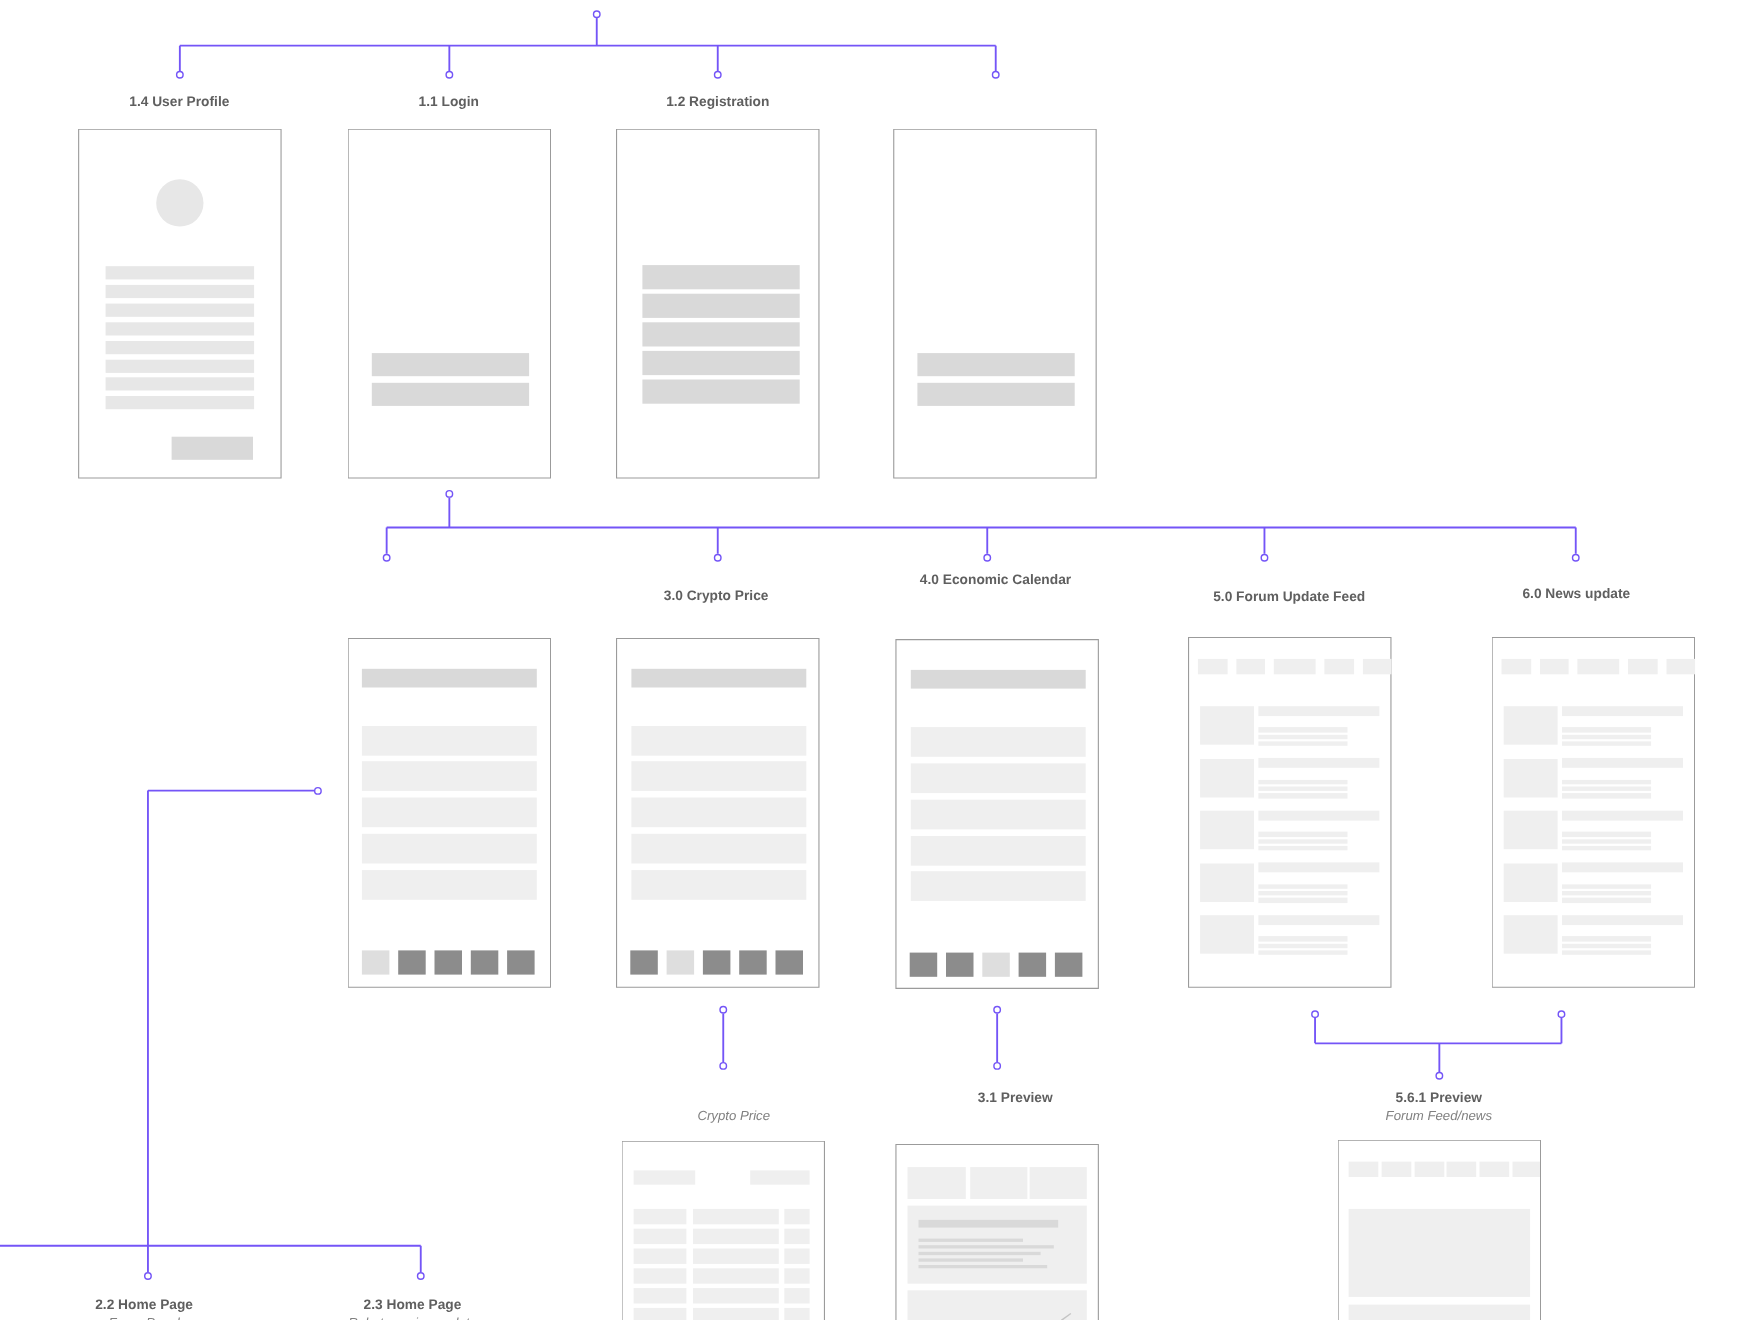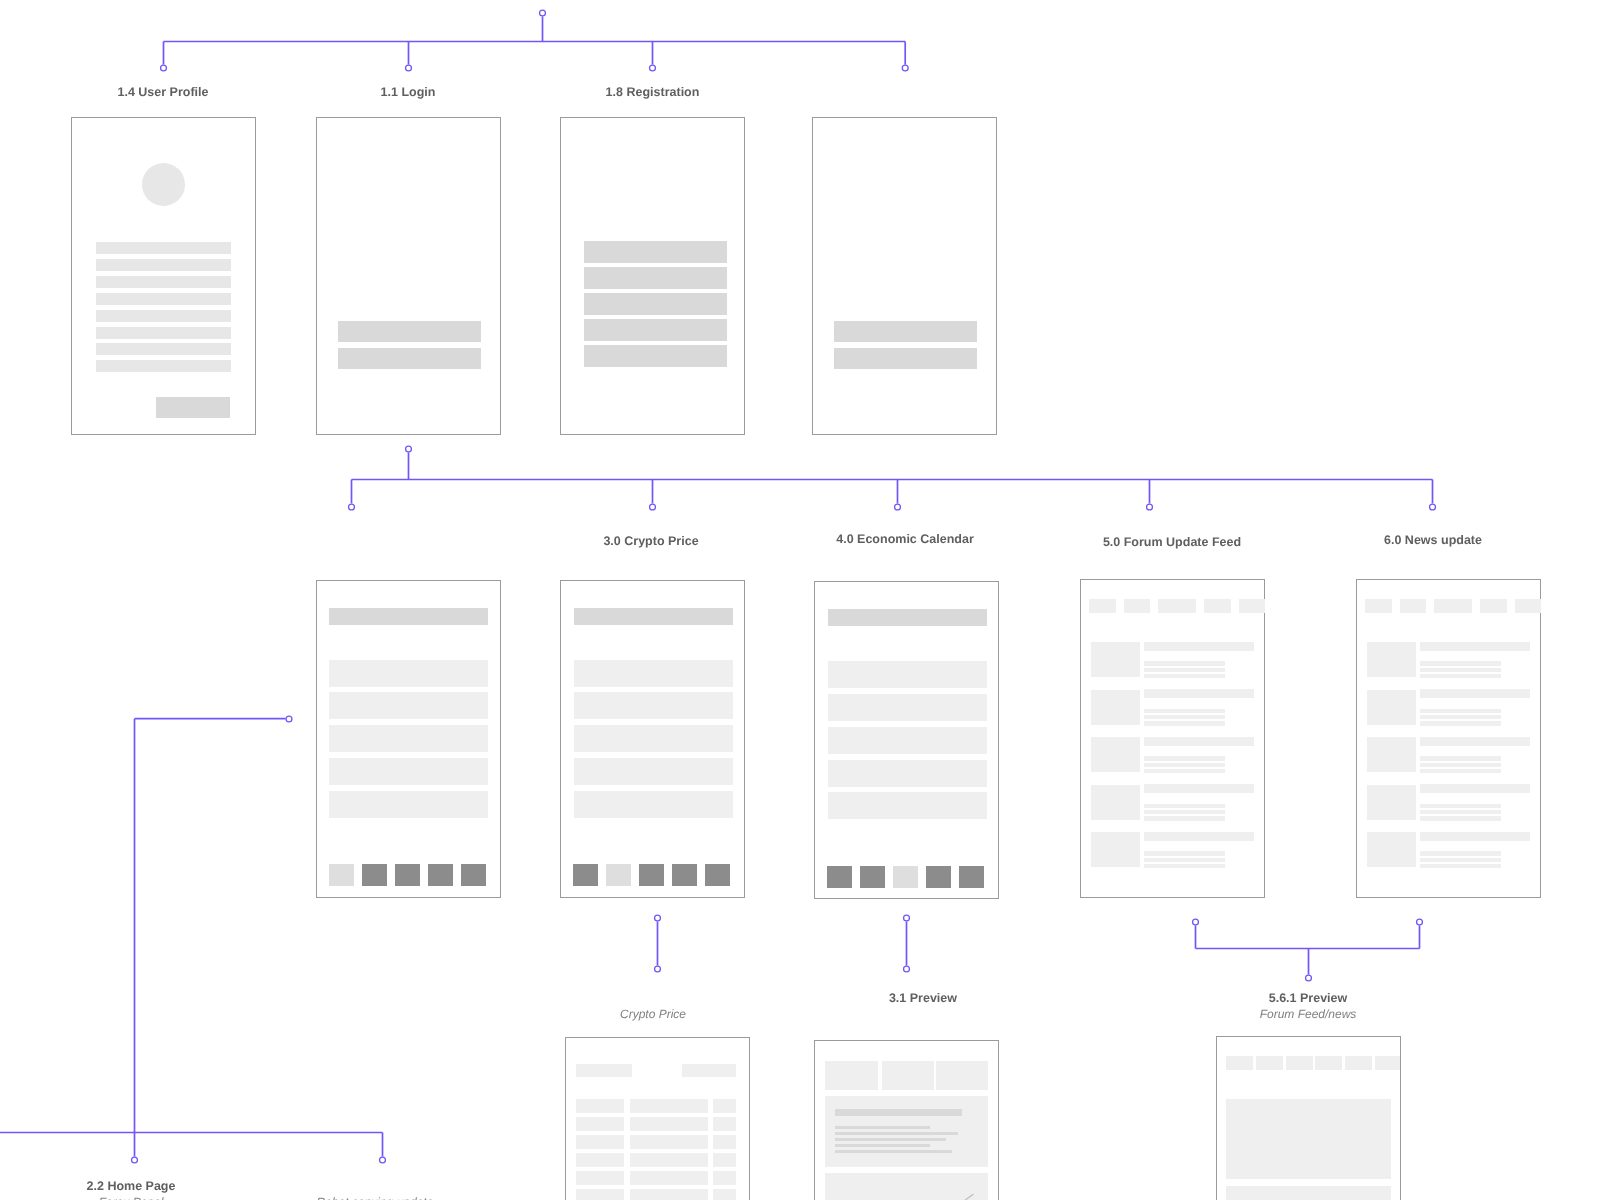--- a/index.html
+++ b/index.html
@@ -87,21 +87,21 @@
       <div class="blk t-soft" style="left: 25px; top: 209.5px; width: 135px; height: 12px; background: rgb(231, 231, 231);"></div>
       <div class="blk t-soft" style="left: 25px; top: 226.4px; width: 135px; height: 12px; background: rgb(231, 231, 231);"></div>
       <div class="blk t-soft" style="left: 25px; top: 243.3px; width: 135px; height: 12px; background: rgb(231, 231, 231);"></div>
       <div class="blk t-mid" style="left: 85.2px; top: 279.7px; width: 74px; height: 21.8px; background: rgb(217, 217, 217);"></div>
     </div>
     <div class="label" style="left: 108px; top: 85px; width: 600px;">1.1 Login</div>
     <div class="card" style="left: 316px; top: 117px; width: 185px; height: 318px; box-shadow: rgb(155, 155, 155) 0px 0px 0px 1px inset;">
       <div class="blk t-mid" style="left: 22px; top: 203.5px; width: 143px; height: 21.3px; background: rgb(217, 217, 217);"></div>
       <div class="blk t-mid" style="left: 22px; top: 231.2px; width: 143px; height: 21.3px; background: rgb(217, 217, 217);"></div>
     </div>
-    <div class="label" style="left: 352.5px; top: 85px; width: 600px;">1.8 Registration</div>
+    <div class="label" style="left: 352.5px; top: 85px; width: 600px;">1.2 Registration</div>
     <div class="card" style="left: 560px; top: 117px; width: 185px; height: 318px; box-shadow: rgb(155, 155, 155) 0px 0px 0px 1px inset;">
       <div class="blk t-mid" style="left: 23.8px; top: 124.3px; width: 143px; height: 21.3px; background: rgb(217, 217, 217);"></div>
       <div class="blk t-mid" style="left: 23.8px; top: 150.3px; width: 143px; height: 21.3px; background: rgb(217, 217, 217);"></div>
       <div class="blk t-mid" style="left: 23.8px; top: 176.3px; width: 143px; height: 21.3px; background: rgb(217, 217, 217);"></div>
       <div class="blk t-mid" style="left: 23.8px; top: 202.3px; width: 143px; height: 21.3px; background: rgb(217, 217, 217);"></div>
       <div class="blk t-mid" style="left: 23.8px; top: 228.3px; width: 143px; height: 21.3px; background: rgb(217, 217, 217);"></div>
     </div>
     <div class="card" style="left: 812px; top: 117px; width: 185px; height: 318px; box-shadow: rgb(155, 155, 155) 0px 0px 0px 1px inset;">
       <div class="blk t-mid" style="left: 22px; top: 203.5px; width: 143px; height: 21.3px; background: rgb(217, 217, 217);"></div>
       <div class="blk t-mid" style="left: 22px; top: 231.2px; width: 143px; height: 21.3px; background: rgb(217, 217, 217);"></div>
@@ -126,21 +126,21 @@
       <div class="blk t-light" style="left: 13.5px; top: 112.8px; width: 159px; height: 27px; background: rgb(239, 239, 239);"></div>
       <div class="blk t-light" style="left: 13.5px; top: 145.6px; width: 159px; height: 27px; background: rgb(239, 239, 239);"></div>
       <div class="blk t-light" style="left: 13.5px; top: 178.4px; width: 159px; height: 27px; background: rgb(239, 239, 239);"></div>
       <div class="blk t-light" style="left: 13.5px; top: 211.2px; width: 159px; height: 27px; background: rgb(239, 239, 239);"></div>
       <div class="blk t-chipD" style="left: 13.4px; top: 284.5px; width: 25px; height: 22px; background: rgb(140, 140, 140);"></div>
       <div class="blk t-chipL" style="left: 46.4px; top: 284.5px; width: 25px; height: 22px; background: rgb(222, 222, 222);"></div>
       <div class="blk t-chipD" style="left: 79.4px; top: 284.5px; width: 25px; height: 22px; background: rgb(140, 140, 140);"></div>
       <div class="blk t-chipD" style="left: 112.4px; top: 284.5px; width: 25px; height: 22px; background: rgb(140, 140, 140);"></div>
       <div class="blk t-chipD" style="left: 145.4px; top: 284.5px; width: 25px; height: 22px; background: rgb(140, 140, 140);"></div>
     </div>
-    <div class="label" style="left: 605px; top: 532px; width: 600px;">4.0 Economic Calendar</div>
+    <div class="label" style="left: 605px; top: 520px; width: 600px;">4.0 Economic Calendar</div>
     <div class="card" style="left: 814.1px; top: 581.3px; width: 185px; height: 318.2px; box-shadow: rgb(155, 155, 155) 0px 0px 0px 1px inset;">
       <div class="blk t-mid" style="left: 13.5px; top: 28px; width: 159px; height: 17px; background: rgb(217, 217, 217);"></div>
       <div class="blk t-light" style="left: 13.5px; top: 80px; width: 159px; height: 27px; background: rgb(239, 239, 239);"></div>
       <div class="blk t-light" style="left: 13.5px; top: 112.8px; width: 159px; height: 27px; background: rgb(239, 239, 239);"></div>
       <div class="blk t-light" style="left: 13.5px; top: 145.6px; width: 159px; height: 27px; background: rgb(239, 239, 239);"></div>
       <div class="blk t-light" style="left: 13.5px; top: 178.4px; width: 159px; height: 27px; background: rgb(239, 239, 239);"></div>
       <div class="blk t-light" style="left: 13.5px; top: 211.2px; width: 159px; height: 27px; background: rgb(239, 239, 239);"></div>
       <div class="blk t-chipD" style="left: 13.4px; top: 284.5px; width: 25px; height: 22px; background: rgb(140, 140, 140);"></div>
       <div class="blk t-chipD" style="left: 46.4px; top: 284.5px; width: 25px; height: 22px; background: rgb(140, 140, 140);"></div>
       <div class="blk t-chipL" style="left: 79.4px; top: 284.5px; width: 25px; height: 22px; background: rgb(222, 222, 222);"></div>
@@ -207,21 +207,21 @@
       <div class="blk t-light" style="left: 64px; top: 225px; width: 81px; height: 4.3px; background: rgb(239, 239, 239);"></div>
       <div class="blk t-light" style="left: 64px; top: 231.3px; width: 81px; height: 4.3px; background: rgb(239, 239, 239);"></div>
       <div class="blk t-light" style="left: 64px; top: 237.6px; width: 81px; height: 4.3px; background: rgb(239, 239, 239);"></div>
       <div class="blk t-light" style="left: 11px; top: 253.5px; width: 49px; height: 35px; background: rgb(239, 239, 239);"></div>
       <div class="blk t-light" style="left: 64px; top: 253px; width: 110px; height: 8.8px; background: rgb(239, 239, 239);"></div>
       <div class="blk t-light" style="left: 64px; top: 272.5px; width: 81px; height: 4.3px; background: rgb(239, 239, 239);"></div>
       <div class="blk t-light" style="left: 64px; top: 278.8px; width: 81px; height: 4.3px; background: rgb(239, 239, 239);"></div>
       <div class="blk t-light" style="left: 64px; top: 285.1px; width: 81px; height: 4.3px; background: rgb(239, 239, 239);"></div>
     </div>
     <div class="label" style="left: 357px; top: 991px; width: 600px; text-align: right;">3.1 Preview</div>
-    <div class="sublabel" style="left: 353px; top: 1007px; width: 600px;">Crypto Price</div>
+    <div class="sublabel" style="left: 367px; top: 1007px; width: 600px;">Crypto Price</div>
     <div class="card" style="left: 565px; top: 1036.5px; width: 185px; height: 170px; box-shadow: rgb(155, 155, 155) 0px 0px 0px 1px inset;">
       <div class="blk t-light" style="left: 11.2px; top: 27.3px; width: 55.4px; height: 13.5px; background: rgb(239, 239, 239);"></div>
       <div class="blk t-light" style="left: 117.2px; top: 27.3px; width: 54.3px; height: 13.5px; background: rgb(239, 239, 239);"></div>
       <div class="blk t-light" style="left: 11.2px; top: 62.2px; width: 47.9px; height: 14px; background: rgb(239, 239, 239);"></div>
       <div class="blk t-light" style="left: 64.7px; top: 62.2px; width: 78px; height: 14px; background: rgb(239, 239, 239);"></div>
       <div class="blk t-light" style="left: 147.7px; top: 62.2px; width: 23.8px; height: 14px; background: rgb(239, 239, 239);"></div>
       <div class="blk t-light" style="left: 11.2px; top: 80.3px; width: 47.9px; height: 14px; background: rgb(239, 239, 239);"></div>
       <div class="blk t-light" style="left: 64.7px; top: 80.3px; width: 78px; height: 14px; background: rgb(239, 239, 239);"></div>
       <div class="blk t-light" style="left: 147.7px; top: 80.3px; width: 23.8px; height: 14px; background: rgb(239, 239, 239);"></div>
       <div class="blk t-light" style="left: 11.2px; top: 98.4px; width: 47.9px; height: 14px; background: rgb(239, 239, 239);"></div>
@@ -260,14 +260,15 @@
       <div class="blk t-light" style="left: 40.3px; top: 20.4px; width: 27px; height: 13.6px; background: rgb(239, 239, 239);"></div>
       <div class="blk t-light" style="left: 70.1px; top: 20.4px; width: 27px; height: 13.6px; background: rgb(239, 239, 239);"></div>
       <div class="blk t-light" style="left: 99.9px; top: 20.4px; width: 27px; height: 13.6px; background: rgb(239, 239, 239);"></div>
       <div class="blk t-light" style="left: 129.7px; top: 20.4px; width: 27px; height: 13.6px; background: rgb(239, 239, 239);"></div>
       <div class="blk t-light" style="left: 159.5px; top: 20.4px; width: 24.8px; height: 13.6px; background: rgb(239, 239, 239);"></div>
       <div class="blk t-light" style="left: 10.3px; top: 63.4px; width: 165.3px; height: 79.6px; background: rgb(239, 239, 239);"></div>
       <div class="blk t-light" style="left: 10.3px; top: 149.8px; width: 165.3px; height: 45px; background: rgb(239, 239, 239);"></div>
     </div>
     <div class="label" style="left: -169px; top: 1179px; width: 600px;">2.2 Home Page</div>
     <div class="sublabel" style="left: -169px; top: 1195px; width: 600px;">Forex Panel</div>
+    <div class="label" style="left: 75px; top: 1179px; width: 600px;">2.3 Home Page</div>
     <div class="sublabel" style="left: 75px; top: 1195px; width: 600px;">Robot copying update</div>
   </div>
 
 </body></html>

